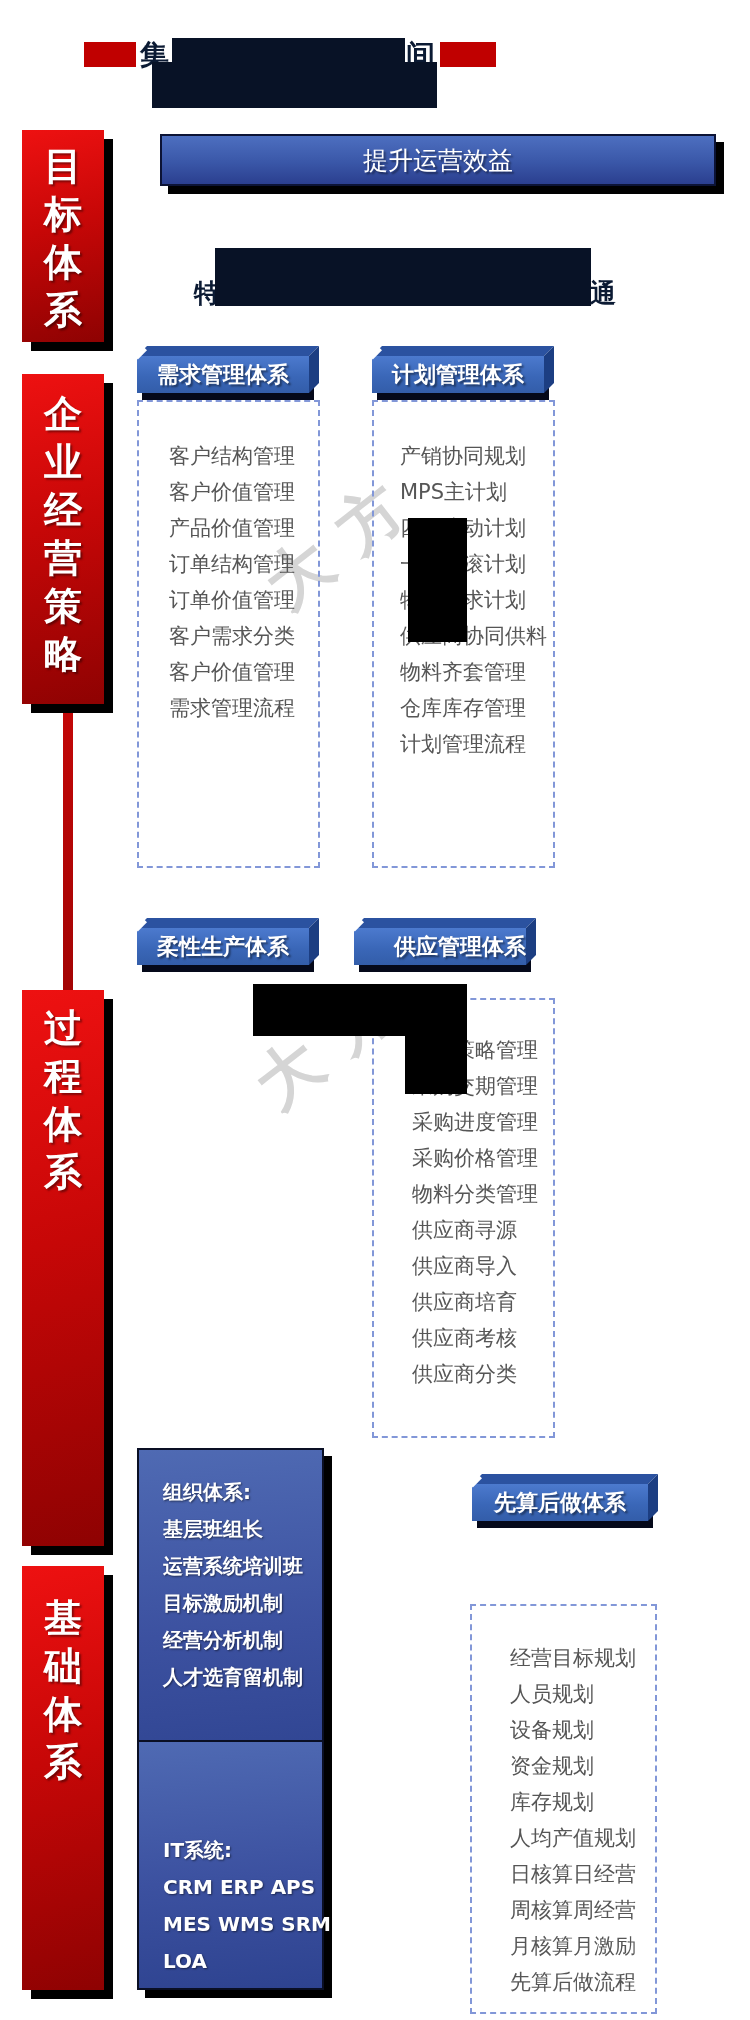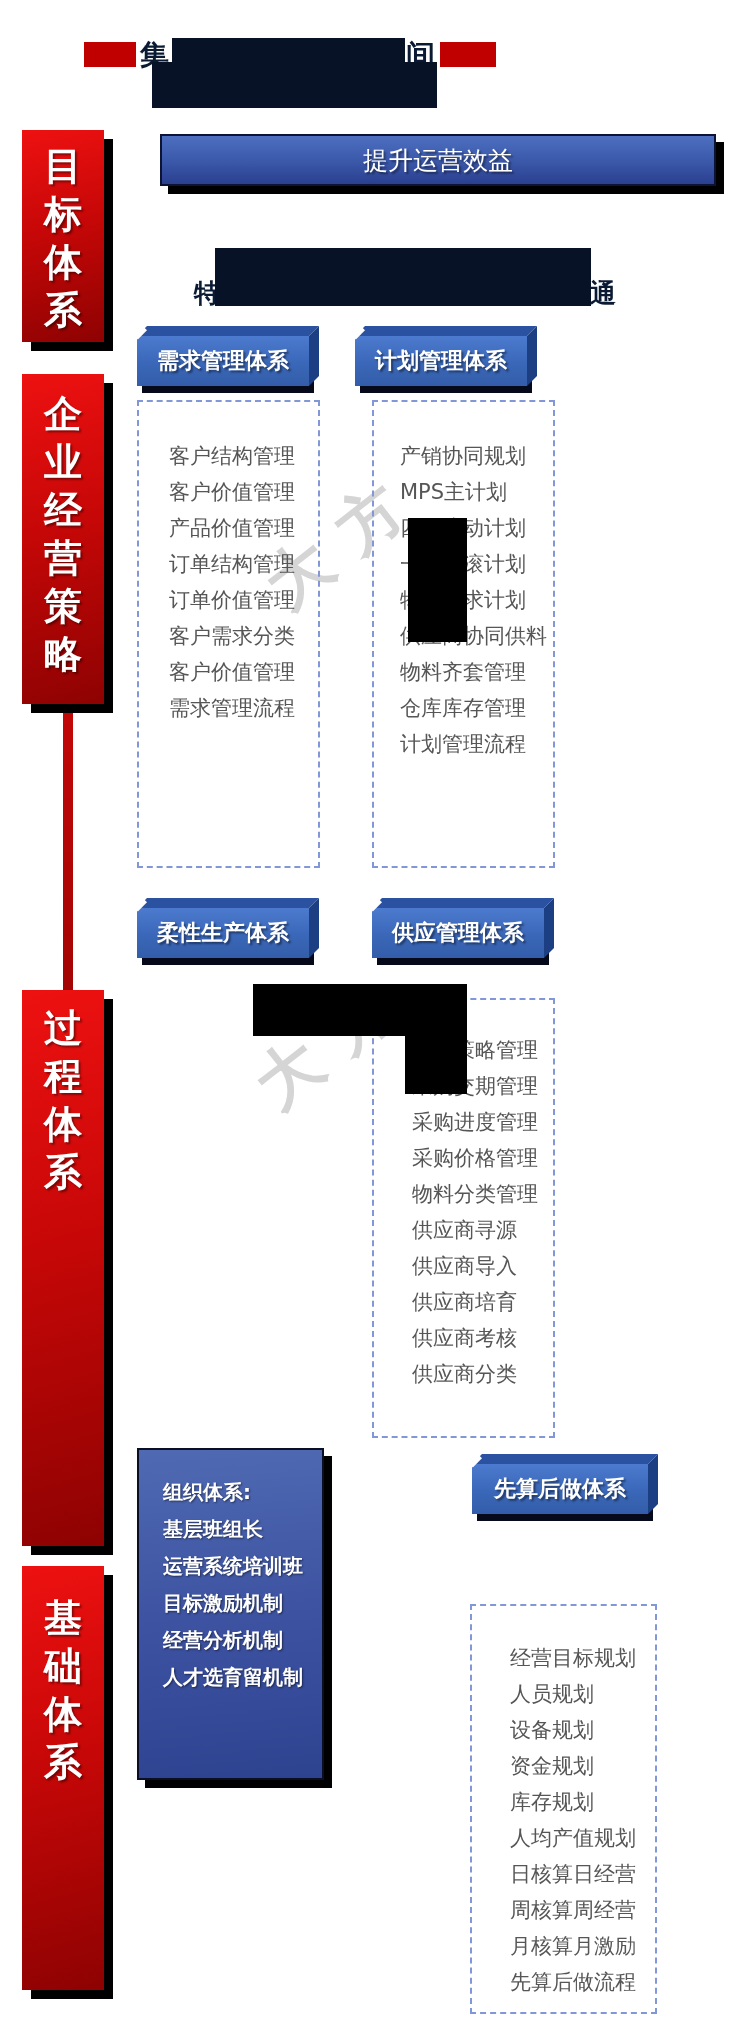--- a/index.html
+++ b/index.html
@@ -30,33 +30,33 @@
     background:linear-gradient(180deg,#4d6fc0 0%,#3a57a8 55%,#2b3f8f 100%);
     border:2px solid #0c1335;box-sizing:border-box;
     box-shadow:8px 8px 0 #000;
     display:flex;align-items:center;justify-content:center;
     color:#fff;font-size:25px;font-weight:normal;text-shadow:2px 2px 2px rgba(0,0,0,.45);
   }
   
   .sub-frag{position:absolute;font-size:26px;font-weight:bold;color:#0b1a33;z-index:3;}
   
   .h3d{
-    position:absolute;width:172px;height:50px;z-index:4;
+    position:absolute;width:172px;height:37px;z-index:4;
     background:linear-gradient(180deg,#4c7ace 0%,#3a67b8 55%,#335da9 100%);
     box-shadow:5px 7px 0 #05091a;
     display:flex;align-items:center;justify-content:center;
-    color:#fff;font-size:22px;font-weight:bold;text-shadow:2px 2px 2px rgba(0,0,0,.45);
+    color:#fff;font-size:22px;font-weight:bold;text-shadow:2px 2px 2px rgba(0,0,0,.45);margin-top:20px;
   }
   .h3d::before{content:"";position:absolute;left:0;top:-10px;width:100%;height:10px;background:#2b52a0;transform:skewX(-45deg);transform-origin:bottom left;}
   .h3d::after{content:"";position:absolute;top:0;right:-10px;width:10px;height:100%;background:#1c3e82;transform:skewY(-45deg);transform-origin:top left;}
   .h3d .notch{position:absolute;left:2px;top:-9px;width:4px;height:13px;background:#fff;transform:rotate(45deg);z-index:5;}
   #hdr-demand{left:137px;top:336px;}
-  #hdr-plan{left:355px;top:336px;}
+  #hdr-plan{left:372px;top:336px;}
   #hdr-flex{left:137px;top:908px;}
-  #hdr-supply{left:372px;top:908px;}
+  #hdr-supply{left:354px;top:908px;justify-content:flex-end;}
   #hdr-prebudget{left:472px;top:1464px;width:176px;}
   
   .dashed{position:absolute;border:2px dashed #8297d8;box-sizing:border-box;z-index:2;background:transparent;}
   #box-demand{left:137px;top:400px;width:183px;height:468px;padding:36px 0 0 30px;}
   #box-plan{left:372px;top:400px;width:183px;height:468px;padding:36px 0 0 26px;}
   #box-flex{left:137px;top:998px;width:183px;height:440px;padding:28px 0 0 24px;}
   #box-supply{left:372px;top:998px;width:183px;height:440px;padding:32px 0 0 38px;}
   #box-prebudget{left:470px;top:1604px;width:187px;height:410px;padding:34px 0 0 38px;}
   .list-item{font-size:21px;line-height:36px;color:#565656;white-space:nowrap;}
   
@@ -195,19 +195,27 @@
   <div class="solidbox" id="box-org">
     <div class="solid-line">组织体系:</div>
     <div>
         <div class="solid-line">基层班组长</div>
         <div class="solid-line">运营系统培训班</div>
         <div class="solid-line">目标激励机制</div>
         <div class="solid-line">经营分析机制</div>
         <div class="solid-line">人才选育留机制</div>
       </div>
   </div>
+  <div class="solidbox" id="box-it">
+    <div class="solid-line">IT系统:</div>
+    <div>
+        <div class="solid-line">CRM ERP APS</div>
+        <div class="solid-line">MES WMS SRM</div>
+        <div class="solid-line">LOA</div>
+      </div>
+  </div>
 
   <div class="black-block" style="left:408px;top:518px;width:59px;height:124px;"></div>
   <div class="black-block" style="left:253px;top:984px;width:168px;height:52px;"></div>
   <div class="black-block" style="left:405px;top:984px;width:62px;height:110px;"></div>
   <div class="black-block" style="left:418px;top:1012px;width:30px;height:30px;transform:rotate(45deg);"></div>
 
 </div>
 
 </body></html>

